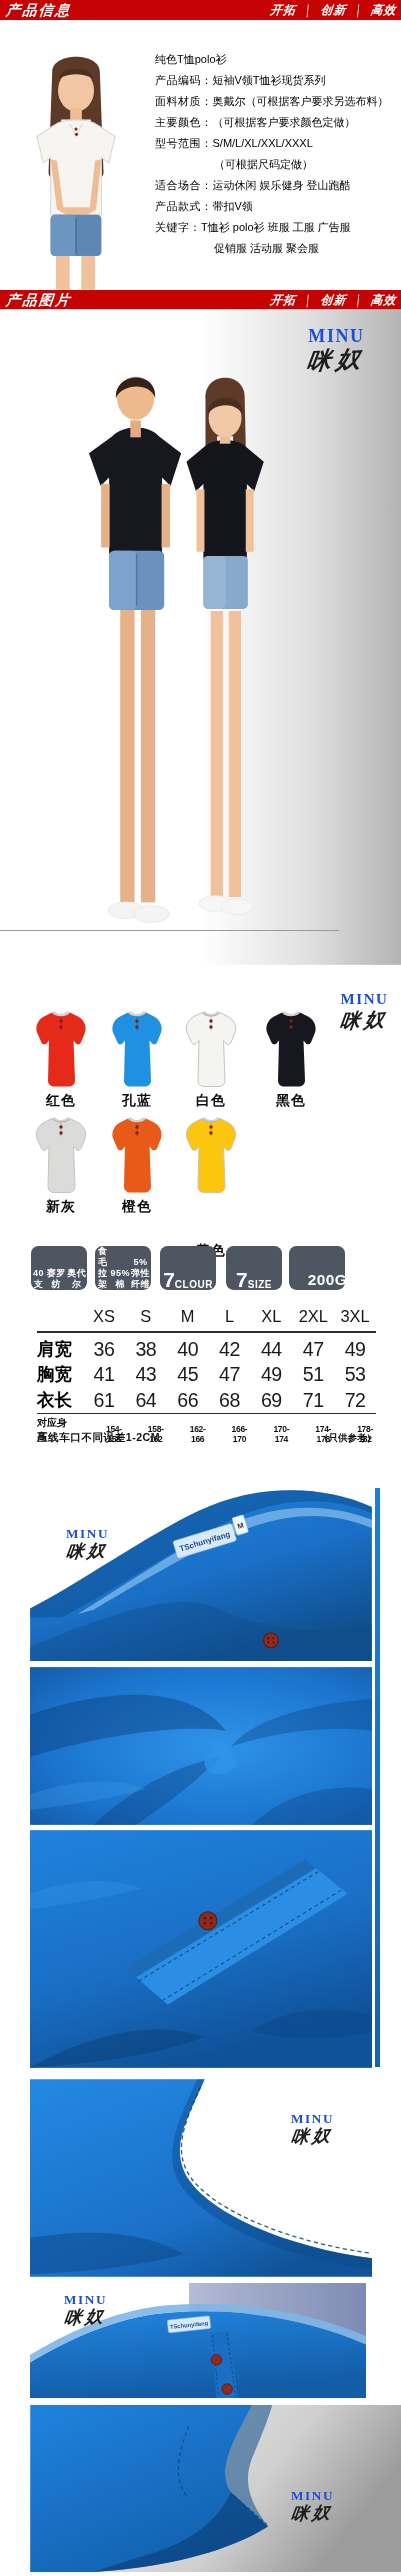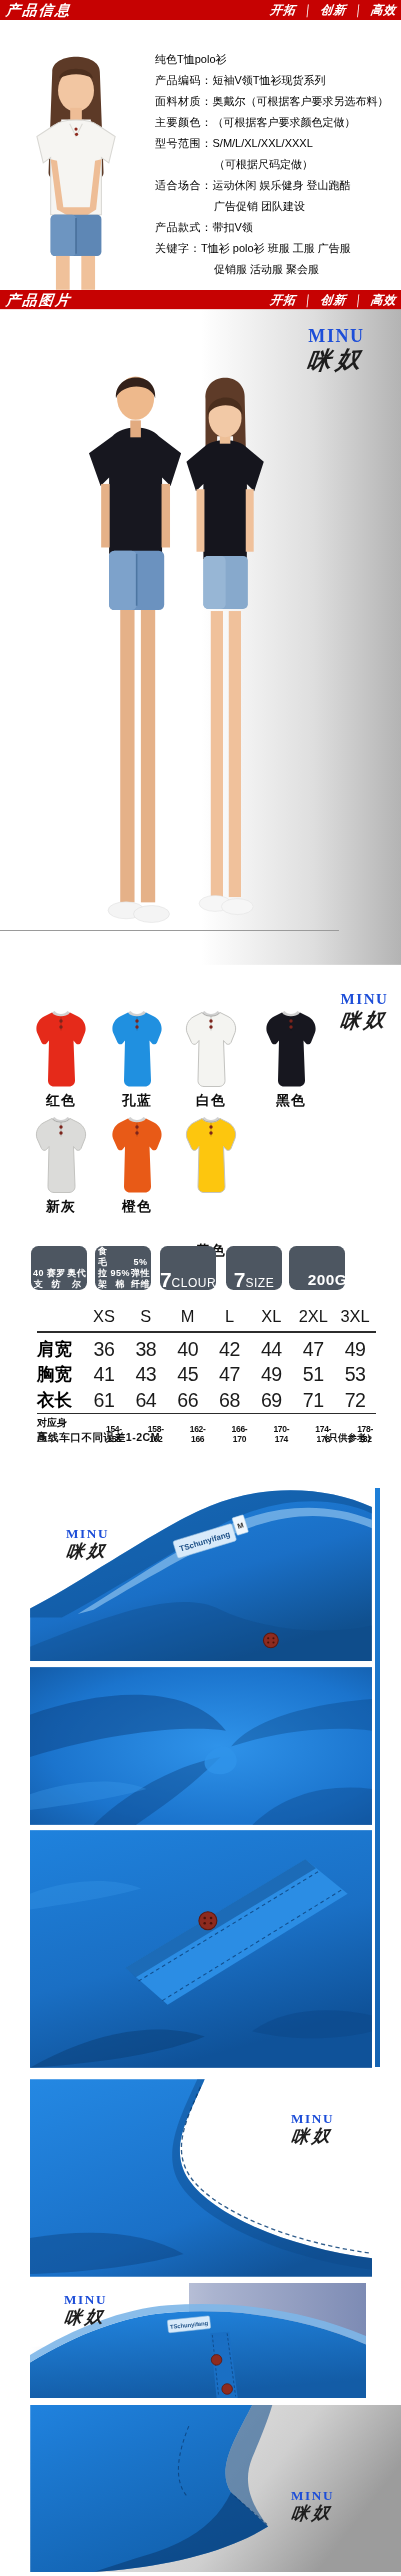--- a/index.html
+++ b/index.html
@@ -35,21 +35,21 @@
   .minu-sm .latin{font-size:13.2px;}  .minu-sm .hanzi{font-size:17.5px;letter-spacing:3.7px;}
 
   
   .swlab{width:74px;text-align:center;font-size:13.8px;font-weight:bold;color:#0d0d0d;letter-spacing:1.1px;}
 
   
   .badge{top:1246px;width:56px;height:44px;background:var(--badge);border-radius:7.4px;color:#fff;display:flex;flex-direction:row;align-items:flex-end;justify-content:center;text-align:center;}
   .badge .bl{font-size:9px;font-weight:bold;line-height:11px;letter-spacing:0.5px;}
   .badge .bb{font-size:21px;font-weight:bold;line-height:21px;}
   .badge .bb.only{font-size:15.4px;letter-spacing:0.5px;margin-left:21px;}
-  .badge .bs{font-size:12px;font-weight:normal;letter-spacing:0.5px;margin-top:15px;}
+  .badge .bs{font-size:10px;font-weight:bold;letter-spacing:0.5px;margin-top:15px;}
 
   
   .tgrid{display:grid;grid-template-columns:46px repeat(7,1fr);align-items:end;}
   .thead{left:37px;top:1307px;width:339px;}
   .thead .cell{font-size:16.4px;font-weight:500;text-align:center;color:#161616;}
   .tline{left:37px;width:339px;height:1.6px;background:#2c2c2c;}
   .trow{left:37px;width:339px;height:24px;}
   .trow .rl{font-size:17.5px;font-weight:bold;color:#000;}
   .trow .cell{font-size:19.6px;font-weight:400;text-align:center;color:#1b1b1b;letter-spacing:-0.5px;}
   .hrow{left:37px;top:1416px;width:339px;gap:20px;}
@@ -107,21 +107,20 @@
 
   <div class="abs info-block">
     <div class="info-title">纯色T恤polo衫</div>
     <div>
         <div class="info-line"><span class="lab">产品编码：</span><span class="val">短袖V领T恤衫现货系列</span></div>
         <div class="info-line"><span class="lab">面料材质：</span><span class="val">奥戴尔（可根据客户要求另选布料）</span></div>
         <div class="info-line"><span class="lab">主要颜色：</span><span class="val">（可根据客户要求颜色定做）</span></div>
         <div class="info-line"><span class="lab">型号范围：</span><span class="val">S/M/L/XL/XXL/XXXL</span></div>
         <div class="info-line indent"><span class="val">（可根据尺码定做）</span></div>
         <div class="info-line"><span class="lab">适合场合：</span><span class="val">运动休闲 娱乐健身 登山跑酷</span></div>
-        <div class="info-line indent"><span class="val">广告促销 团队建设</span></div>
         <div class="info-line"><span class="lab">产品款式：</span><span class="val">带扣V领</span></div>
         <div class="info-line"><span class="lab">关键字：</span><span class="val">T恤衫 polo衫 班服 工服 广告服</span></div>
         <div class="info-line indent"><span class="val">促销服 活动服 聚会服</span></div>
       </div>
   </div>
 
   <div class="abs bar" style="top:290px">
     <span class="bar-title">产品图片</span>
     <span class="bar-slogan">
         <span>开拓</span>

